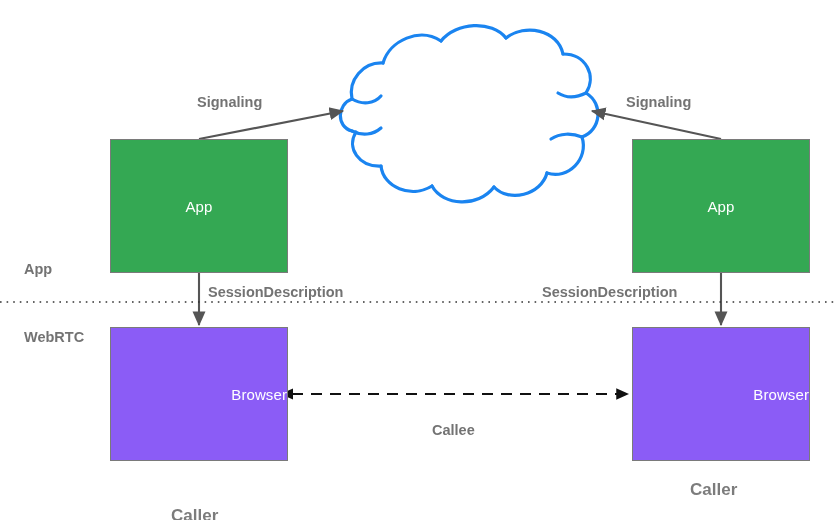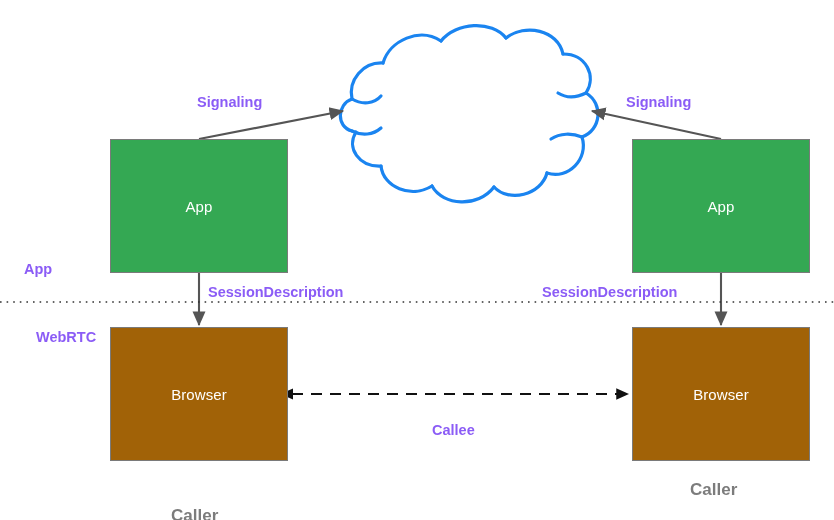--- a/index.html
+++ b/index.html
@@ -37,47 +37,47 @@
   }
   .node-box .node-label {
     color: #ffffff;
     font-size: 15px;
     font-family: "Liberation Sans", sans-serif;
     font-weight: 400;
     letter-spacing: .1px;
     line-height: 1;
   }
   .app-box   { background: #34A853; }
-  .browser-box { background: #a16207; }
+  .browser-box { background: #8b5cf6; justify-content: flex-end; }
 
   #app-caller      { left: 110px; top: 139px; width: 178px; height: 134px; }
   #browser-caller  { left: 110px; top: 327px; width: 178px; height: 134px; }
   #app-callee      { left: 632px; top: 139px; width: 178px; height: 134px; }
   #browser-callee  { left: 632px; top: 327px; width: 178px; height: 134px; }
 
   
   .diagram-text {
     position: absolute;
     white-space: nowrap;
     line-height: 1;
     font-family: "Liberation Sans", sans-serif;
   }
   .lbl-bold-black {
     font-weight: bold;
-    color: #8b5cf6;
+    color: #737373;
     font-size: 14.5px;
   }
   .lbl-bold-gray {
     font-weight: bold;
     color: #7c7c7c;
     font-size: 17px;
   }
 
   #label-layer-app    { left: 24px;  top: 262px; }
-  #label-layer-webrtc { left: 24px;  top: 330px; margin-left: 12px; }
+  #label-layer-webrtc { left: 24px;  top: 330px; }
   #label-signaling-left  { left: 197px; top: 95px; }
   #label-signaling-right { left: 626px; top: 95px; }
   #label-sd-left   { left: 208px; top: 285px; }
   #label-sd-right  { left: 542px; top: 285px; }
   #label-media     { left: 432px; top: 423px; }
   #label-caller    { left: 171px; top: 507px; }
   #label-callee    { left: 690px; top: 481px; }
 </style>
 </head>
 <body>

